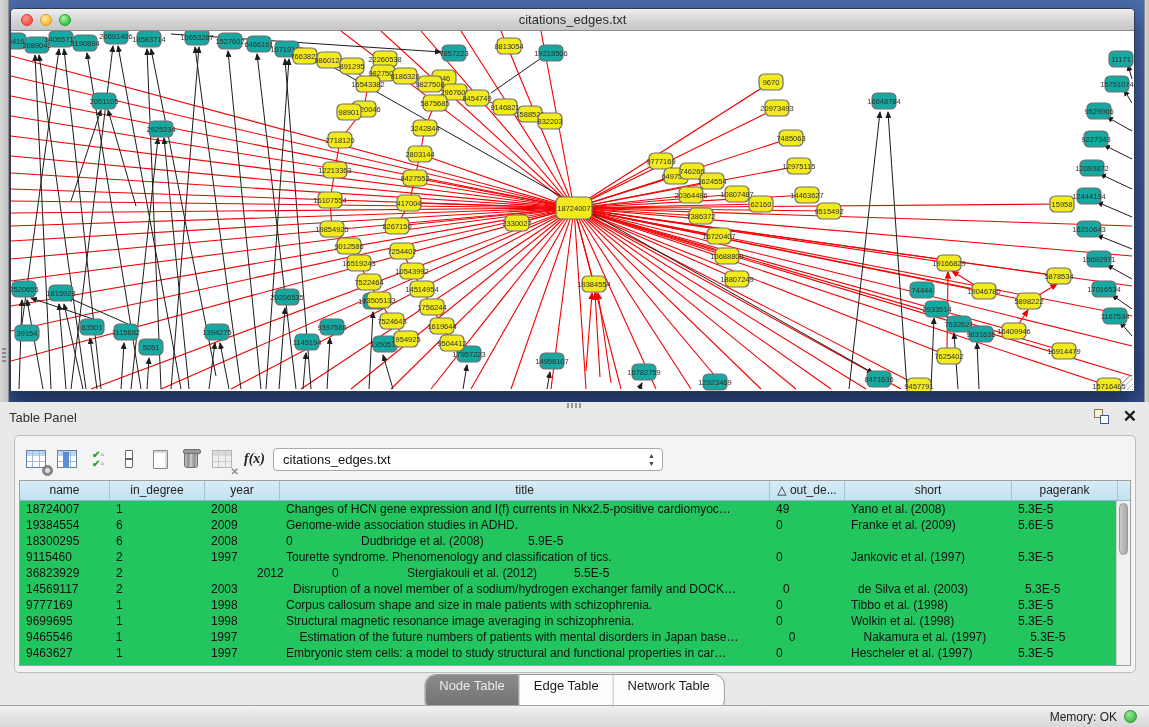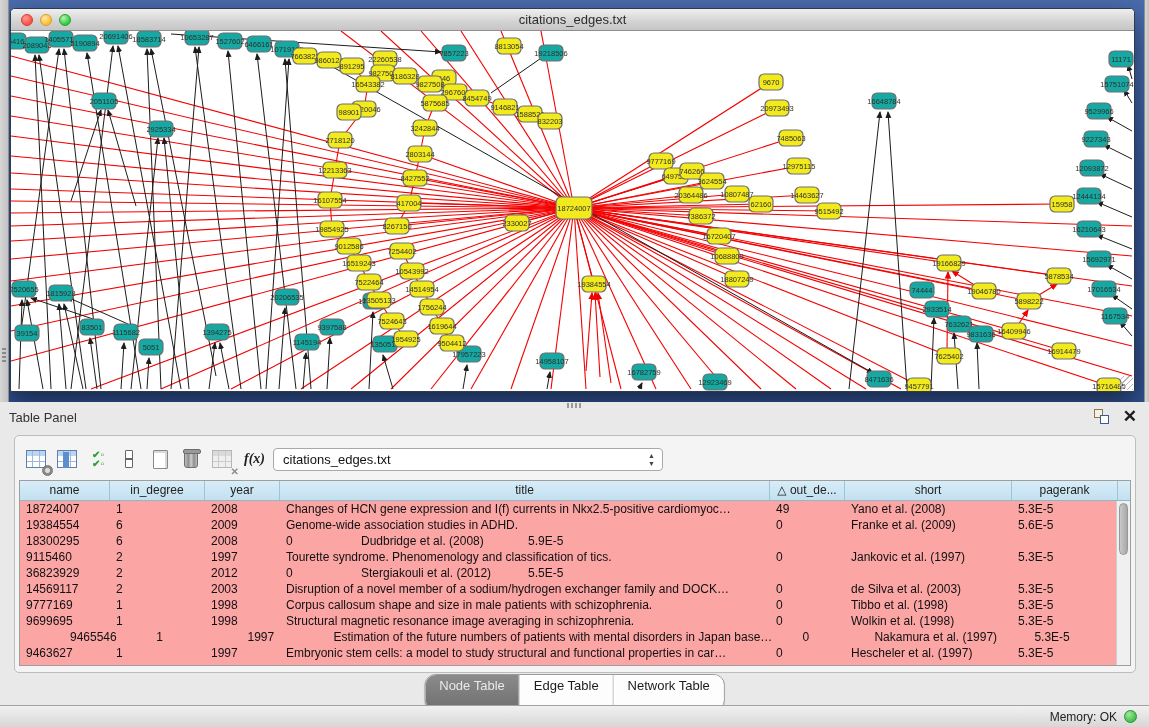--- a/index.html
+++ b/index.html
@@ -52,21 +52,21 @@
 
   
   .ptoolbar { position:absolute; left:8px; top:8px; height:30px; display:flex; align-items:center; }
   .tbicon { width:26px; height:26px; margin-right:5px; position:relative; display:flex; align-items:center; justify-content:center; }
   .fx { font-family:"Liberation Serif",serif; font-style:italic; font-weight:bold; font-size:14px; color:#222; margin:0 8px 0 4px;}
   .tselect { width:390px; height:23px; background:#fff; border:1px solid #a9a9a9; border-radius:4px;
              display:flex; align-items:center; padding-left:9px; font-size:13px; color:#111; position:relative; }
   .tselect .steppers { position:absolute; right:7px; top:3px; font-size:7px; color:#444; line-height:8px; text-align:center; }
 
   
-  .dtable { position:absolute; left:4px; top:44px; width:1112px; height:186px; background:#fca5a5;
+  .dtable { position:absolute; left:4px; top:44px; width:1112px; height:186px; background:#22c55e;
             border:1px solid #9e9e9e; overflow:hidden; }
   .thead { display:flex; height:20px; background:linear-gradient(180deg,#d8edf8,#c2e0f0);
            border-bottom:1px solid #8fb6c9; }
   .th { font-size:12px; color:#222; text-align:center; line-height:19px; border-right:1px solid #9fc2d4;
         overflow:hidden; white-space:nowrap; }
   .trow { display:flex; height:16px; }
   .td { font-size:12px; color:#111; line-height:16px; padding-left:6px; overflow:hidden; white-space:nowrap; }
   .vscroll { position:absolute; right:0; top:20px; bottom:0; width:14px; background:#f0f0f0; border-left:1px solid #cfcfcf; }
   .vthumb { position:absolute; left:2px; top:2px; width:9px; height:52px; border-radius:5px;
             background:linear-gradient(90deg,#c9c9c9,#a8a8a8); border:1px solid #979797; }
@@ -651,30 +651,30 @@
             <div class="td" style="width: 95px;">2</div>
             <div class="td" style="width: 75px;">1997</div>
             <div class="td" style="width: 490px;">Tourette syndrome. Phenomenology and classification of tics.</div>
             <div class="td" style="width: 75px;">0</div>
             <div class="td" style="width: 167px;">Jankovic et al. (1997)</div>
             <div class="td" style="width: 106px;">5.3E-5</div>
           </div>
           <div class="trow">
             <div class="td" style="width: 90px;">36823929</div>
             <div class="td" style="width: 95px;">2</div>
-            <div class="td" style="width: 75px;">2012</div>
+            <div class="td" style="width: 75px; margin-left: 46px;">2012</div>
             <div class="td" style="width: 75px;">0</div>
             <div class="td" style="width: 167px;">Stergiakouli et al. (2012)</div>
             <div class="td" style="width: 106px;">5.5E-5</div>
           </div>
           <div class="trow">
             <div class="td" style="width: 90px;">14569117</div>
             <div class="td" style="width: 95px;">2</div>
             <div class="td" style="width: 75px;">2003</div>
-            <div class="td" style="width: 490px;">Disruption of a novel member of a sodium/hydrogen exchanger family and DOCK…</div>
+            <div class="td" style="width: 490px; margin-left: 7px;">Disruption of a novel member of a sodium/hydrogen exchanger family and DOCK…</div>
             <div class="td" style="width: 75px;">0</div>
             <div class="td" style="width: 167px;">de Silva et al. (2003)</div>
             <div class="td" style="width: 106px;">5.3E-5</div>
           </div>
           <div class="trow">
             <div class="td" style="width: 90px;">9777169</div>
             <div class="td" style="width: 95px;">1</div>
             <div class="td" style="width: 75px;">1998</div>
             <div class="td" style="width: 490px;">Corpus callosum shape and size in male patients with schizophrenia.</div>
             <div class="td" style="width: 75px;">0</div>
@@ -684,21 +684,21 @@
           <div class="trow">
             <div class="td" style="width: 90px;">9699695</div>
             <div class="td" style="width: 95px;">1</div>
             <div class="td" style="width: 75px;">1998</div>
             <div class="td" style="width: 490px;">Structural magnetic resonance image averaging in schizophrenia.</div>
             <div class="td" style="width: 75px;">0</div>
             <div class="td" style="width: 167px;">Wolkin et al. (1998)</div>
             <div class="td" style="width: 106px;">5.3E-5</div>
           </div>
           <div class="trow">
-            <div class="td" style="width: 90px; margin-left: 44px;">9465546</div>
+            <div class="td" style="width: 90px;">9465546</div>
             <div class="td" style="width: 95px;">1</div>
             <div class="td" style="width: 75px;">1997</div>
             <div class="td" style="width: 490px; margin-left: 14px;">Estimation of the future numbers of patients with mental disorders in Japan base…</div>
             <div class="td" style="width: 75px;">0</div>
             <div class="td" style="width: 167px;">Nakamura et al. (1997)</div>
             <div class="td" style="width: 106px;">5.3E-5</div>
           </div>
           <div class="trow">
             <div class="td" style="width: 90px;">9463627</div>
             <div class="td" style="width: 95px;">1</div>

